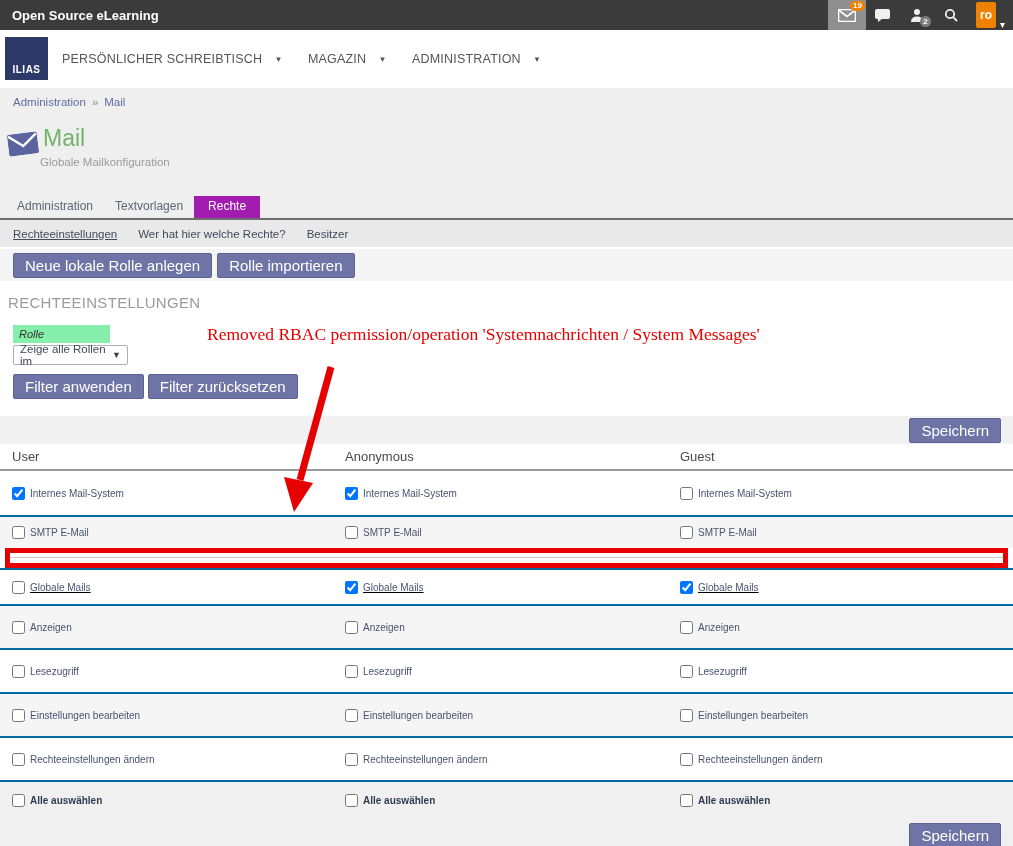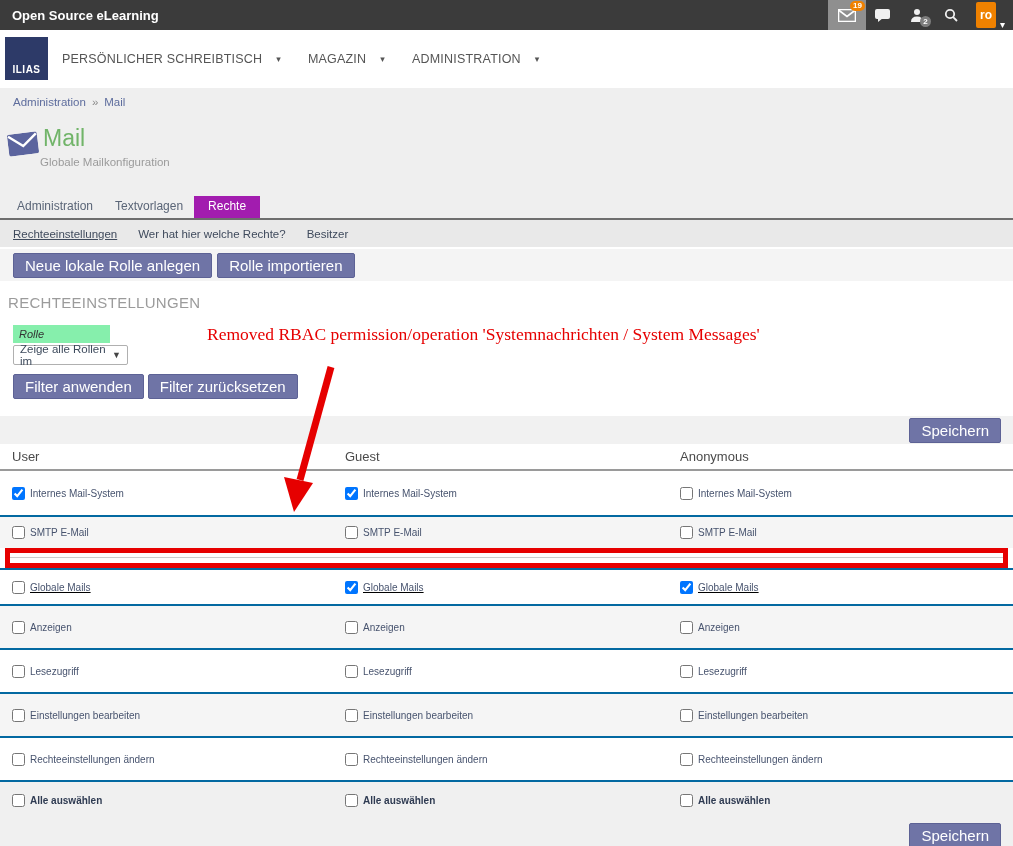--- a/index.html
+++ b/index.html
@@ -177,22 +177,22 @@
       <button class="btn">Filter zurücksetzen</button>
     </div>
   </div>
 
   <div class="tablewrap">
     <div class="table-strip">
       <button class="btn">Speichern</button>
     </div>
     <div class="thead">
       <div class="th">User</div>
+      <div class="th">Anonymous</div>
       <div class="th">Guest</div>
-      <div class="th">Anonymous</div>
     </div>
     <div>
         <div class="perm-row h44">
           <label class="perm-cell">
             <input type="checkbox" checked="" style="">
             <span>Internes Mail-System</span>
           </label>
           <label class="perm-cell">
             <input type="checkbox" checked="" style="">
             <span>Internes Mail-System</span>

